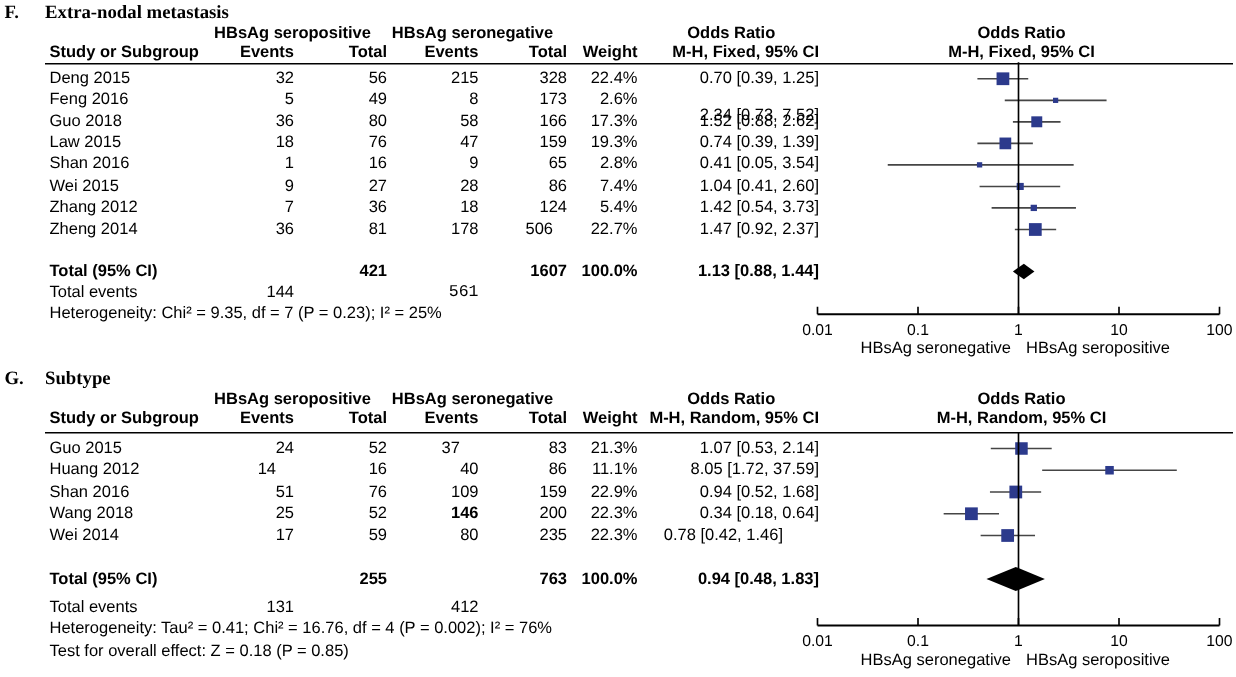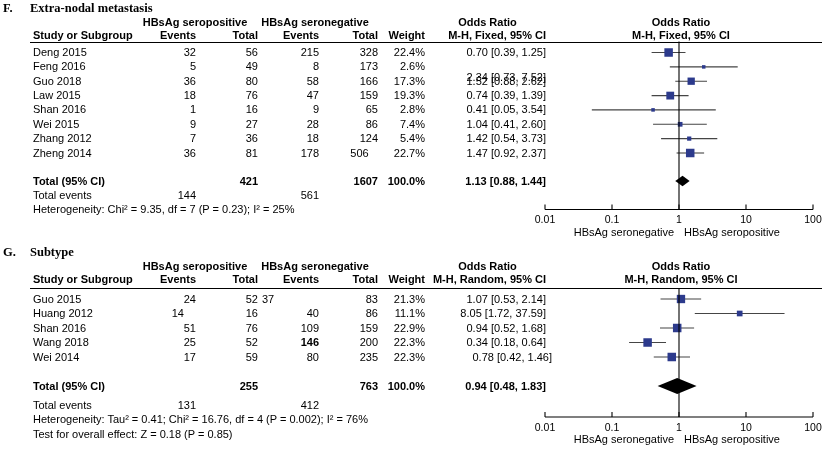--- a/index.html
+++ b/index.html
@@ -89,41 +89,41 @@
     <div class="cell" style="left: 332px; top: 146.5px; width: 55px; text-align: center;">506</div>
     <div class="cell" style="left: 380px; top: 146.5px; width: 45px; text-align: right;">22.7%</div>
     <div class="cell" style="left: 429px; top: 146.5px; width: 117px; text-align: right;">1.47 [0.92, 2.37]</div>
     <div class="cell bold" style="left: 33px; top: 174.5px; width: 160px; text-align: left;">Total (95% CI)</div>
     <div class="cell bold" style="left: 200px; top: 174.5px; width: 58px; text-align: right;">421</div>
     <div class="cell bold" style="left: 323px; top: 174.5px; width: 55px; text-align: right;">1607</div>
     <div class="cell bold" style="left: 380px; top: 174.5px; width: 45px; text-align: right;">100.0%</div>
     <div class="cell bold" style="left: 429px; top: 174.5px; width: 117px; text-align: right;">1.13 [0.88, 1.44]</div>
     <div class="cell" style="left: 33px; top: 188.5px; width: 122px; text-align: left;">Total events</div>
     <div class="cell" style="left: 138px; top: 188.5px; width: 58px; text-align: right;">144</div>
-    <div class="cell" style="left: 262px; top: 188.5px; width: 57px; text-align: right;">561</div>
+    <div class="cell" style="left: 262px; top: 188.5px; width: 57px; text-align: right; font-family: Liberation Mono, monospace;">561</div>
     <div class="cell" style="left: 33px; top: 202.5px; width: 510px; text-align: left;">Heterogeneity: Chi² = 9.35, df = 7 (P = 0.23); I² = 25%</div>
     <div class="cell title" style="left: 3px; top: 245.5px; width: 26px; text-align: left;">G.</div>
     <div class="cell title" style="left: 30px; top: 245.5px; width: 380px; text-align: left;">Subtype</div>
     <div class="cell bold" style="left: 122px; top: 259.5px; width: 146px; text-align: center;">HBsAg seropositive</div>
     <div class="cell bold" style="left: 243px; top: 259.5px; width: 144px; text-align: center;">HBsAg seronegative</div>
     <div class="cell bold" style="left: 429px; top: 259.5px; width: 117px; text-align: center;">Odds Ratio</div>
     <div class="cell bold" style="left: 547px; top: 259.5px; width: 268px; text-align: center;">Odds Ratio</div>
     <div class="cell bold" style="left: 33px; top: 273px; width: 122px; text-align: left;">Study or Subgroup</div>
     <div class="cell bold" style="left: 138px; top: 273px; width: 58px; text-align: right;">Events</div>
     <div class="cell bold" style="left: 200px; top: 273px; width: 58px; text-align: right;">Total</div>
     <div class="cell bold" style="left: 262px; top: 273px; width: 57px; text-align: right;">Events</div>
     <div class="cell bold" style="left: 323px; top: 273px; width: 55px; text-align: right;">Total</div>
     <div class="cell bold" style="left: 380px; top: 273px; width: 45px; text-align: right;">Weight</div>
     <div class="cell bold" style="left: 429px; top: 273px; width: 117px; text-align: right;">M-H, Random, 95% CI</div>
     <div class="cell bold" style="left: 547px; top: 273px; width: 268px; text-align: center;">M-H, Random, 95% CI</div>
     <div class="rule" style="left: 30px; top: 288px; width: 792px;"></div>
     <div class="cell" style="left: 33px; top: 292.5px; width: 122px; text-align: left;">Guo 2015</div>
     <div class="cell" style="left: 138px; top: 292.5px; width: 58px; text-align: right;">24</div>
     <div class="cell" style="left: 200px; top: 292.5px; width: 58px; text-align: right;">52</div>
-    <div class="cell" style="left: 262px; top: 292.5px; width: 57px; text-align: left;">37</div>
+    <div class="cell" style="left: 272px; top: 292.5px; width: 57px; text-align: center;">37</div>
     <div class="cell" style="left: 323px; top: 292.5px; width: 55px; text-align: right;">83</div>
     <div class="cell" style="left: 380px; top: 292.5px; width: 45px; text-align: right;">21.3%</div>
     <div class="cell" style="left: 429px; top: 292.5px; width: 117px; text-align: right;">1.07 [0.53, 2.14]</div>
     <div class="cell" style="left: 33px; top: 307px; width: 122px; text-align: left;">Huang 2012</div>
     <div class="cell" style="left: 126px; top: 307px; width: 58px; text-align: right;">14</div>
     <div class="cell" style="left: 200px; top: 307px; width: 58px; text-align: right;">16</div>
     <div class="cell" style="left: 262px; top: 307px; width: 57px; text-align: right;">40</div>
     <div class="cell" style="left: 323px; top: 307px; width: 55px; text-align: right;">86</div>
     <div class="cell" style="left: 380px; top: 307px; width: 45px; text-align: right;">11.1%</div>
     <div class="cell" style="left: 429px; top: 307px; width: 117px; text-align: right;">8.05 [1.72, 37.59]</div>
@@ -140,21 +140,21 @@
     <div class="cell" style="left: 262px; top: 336px; width: 57px; text-align: right; font-weight: bold;">146</div>
     <div class="cell" style="left: 323px; top: 336px; width: 55px; text-align: right;">200</div>
     <div class="cell" style="left: 380px; top: 336px; width: 45px; text-align: right;">22.3%</div>
     <div class="cell" style="left: 429px; top: 336px; width: 117px; text-align: right;">0.34 [0.18, 0.64]</div>
     <div class="cell" style="left: 33px; top: 350.5px; width: 122px; text-align: left;">Wei 2014</div>
     <div class="cell" style="left: 138px; top: 350.5px; width: 58px; text-align: right;">17</div>
     <div class="cell" style="left: 200px; top: 350.5px; width: 58px; text-align: right;">59</div>
     <div class="cell" style="left: 262px; top: 350.5px; width: 57px; text-align: right;">80</div>
     <div class="cell" style="left: 323px; top: 350.5px; width: 55px; text-align: right;">235</div>
     <div class="cell" style="left: 380px; top: 350.5px; width: 45px; text-align: right;">22.3%</div>
-    <div class="cell" style="left: 435px; top: 350.5px; width: 117px; text-align: right;">0.78 [0.42, 1.46]</div>
+    <div class="cell" style="left: 405px; top: 350.5px; width: 117px; text-align: right;">0.78 [0.42, 1.46]</div>
     <div class="cell bold" style="left: 33px; top: 379.5px; width: 160px; text-align: left;">Total (95% CI)</div>
     <div class="cell bold" style="left: 200px; top: 379.5px; width: 58px; text-align: right;">255</div>
     <div class="cell bold" style="left: 323px; top: 379.5px; width: 55px; text-align: right;">763</div>
     <div class="cell bold" style="left: 380px; top: 379.5px; width: 45px; text-align: right;">100.0%</div>
     <div class="cell bold" style="left: 429px; top: 379.5px; width: 117px; text-align: right;">0.94 [0.48, 1.83]</div>
     <div class="cell" style="left: 33px; top: 398.5px; width: 122px; text-align: left;">Total events</div>
     <div class="cell" style="left: 138px; top: 398.5px; width: 58px; text-align: right;">131</div>
     <div class="cell" style="left: 262px; top: 398.5px; width: 57px; text-align: right;">412</div>
     <div class="cell" style="left: 33px; top: 413px; width: 510px; text-align: left;">Heterogeneity: Tau² = 0.41; Chi² = 16.76, df = 4 (P = 0.002); I² = 76%</div>
     <div class="cell" style="left: 33px; top: 427.5px; width: 510px; text-align: left;">Test for overall effect: Z = 0.18 (P = 0.85)</div>

